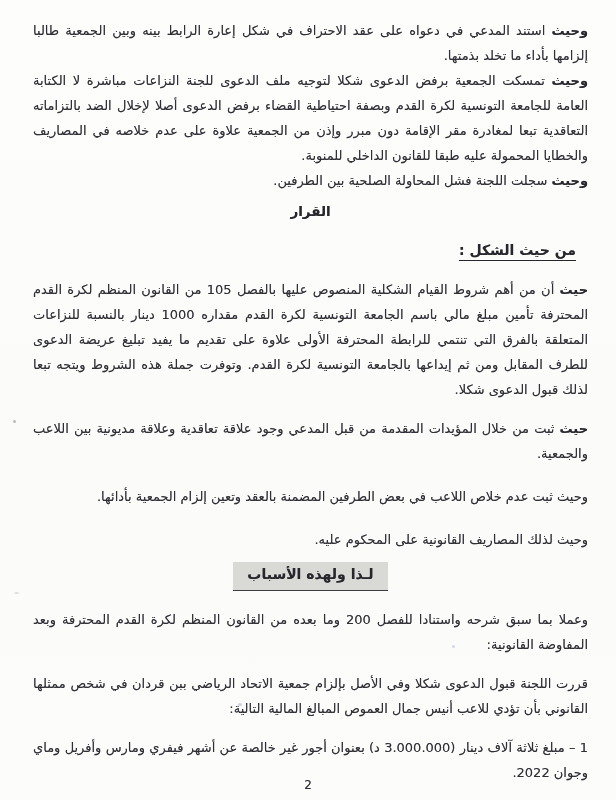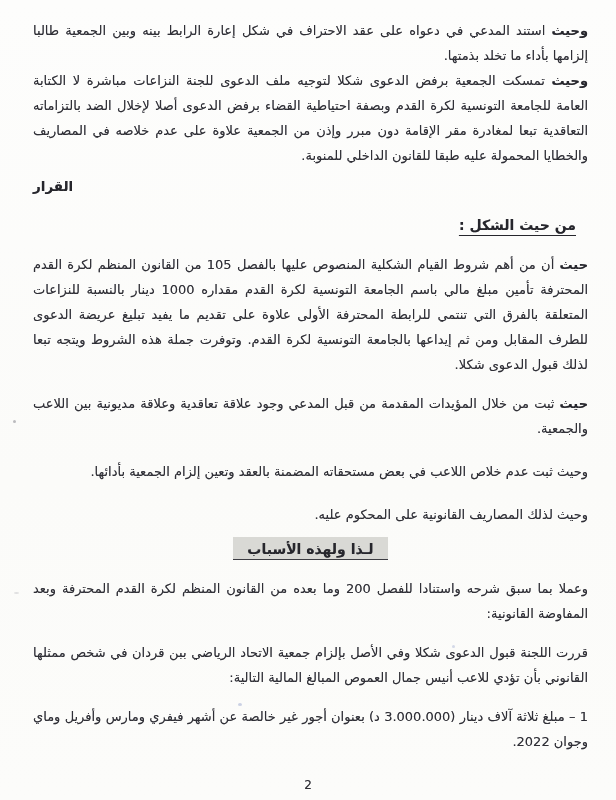--- a/index.html
+++ b/index.html
@@ -26,21 +26,21 @@
     text-align: justify;
   }
   .lead { font-weight: bold; color: #27272d; }
   .gap-sm { margin-bottom: 14px; }
   .gap-md { margin-bottom: 18px; }
   .decision-title {
     margin: 6px 0 14px 0;
     font-size: 13.5px;
     line-height: 25px;
     font-weight: bold;
-    text-align: left;
+    text-align: center;
     color: #26262c;
   }
   .section-heading {
     margin: 0 12px 14px 0;
     font-size: 14px;
     line-height: 25px;
     font-weight: bold;
     color: #26262c;
     text-align: right;
     text-decoration: underline;
@@ -50,21 +50,21 @@
   .reasons-wrap {
     text-align: center;
     margin: 10px 0 16px 0;
   }
   .reasons-heading {
     display: inline-block;
     font-size: 14px;
     font-weight: bold;
     color: #26262c;
     background: #d9d9d5;
-    padding: 4px 14px 2px 14px;
+    padding: 4px 14px 8px 14px;
     border-bottom: 1.5px solid #3c3c42;
     text-align: right;
   }
   .item { margin-bottom: 16px; }
   .page-number {
     position: absolute;
     bottom: 8px; left: 0; right: 0;
     text-align: center;
     font-size: 12px;
     color: #2f2f36;
@@ -81,31 +81,32 @@
 </style>
 </head>
 <body>
 
 <div class="page">
 
   <p><span class="lead">وحيث</span><span> استند المدعي في دعواه على عقد الاحتراف في شكل إعارة الرابط بينه وبين الجمعية طالبا إلزامها بأداء ما تخلد بذمتها.</span></p>
 
   <p><span class="lead">وحيث</span><span> تمسكت الجمعية برفض الدعوى شكلا لتوجيه ملف الدعوى للجنة النزاعات مباشرة لا الكتابة العامة للجامعة التونسية لكرة القدم وبصفة احتياطية القضاء برفض الدعوى أصلا لإخلال الضد بالتزاماته التعاقدية تبعا لمغادرة مقر الإقامة دون مبرر وإذن من الجمعية علاوة على عدم خلاصه في المصاريف والخطايا المحمولة عليه طبقا للقانون الداخلي للمنوبة.</span></p>
 
+  <p><span class="lead">وحيث</span><span> سجلت اللجنة فشل المحاولة الصلحية بين الطرفين.</span></p>
 
   <div class="decision-title">القرار</div>
 
   <div class="section-heading">من حيث الشكل :</div>
 
   <p class="gap-sm"><span class="lead">حيث</span><span> أن من أهم شروط القيام الشكلية المنصوص عليها بالفصل 105 من القانون المنظم لكرة القدم المحترفة تأمين مبلغ مالي باسم الجامعة التونسية لكرة القدم مقداره 1000 دينار بالنسبة للنزاعات المتعلقة بالفرق التي تنتمي للرابطة المحترفة الأولى علاوة على تقديم ما يفيد تبليغ عريضة الدعوى للطرف المقابل ومن ثم إيداعها بالجامعة التونسية لكرة القدم. وتوفرت جملة هذه الشروط ويتجه تبعا لذلك قبول الدعوى شكلا.</span></p>
 
 
   <p class="gap-md"><span class="lead">حيث</span><span> ثبت من خلال المؤيدات المقدمة من قبل المدعي وجود علاقة تعاقدية وعلاقة مديونية بين اللاعب والجمعية.</span></p>
 
-  <p class="gap-md">وحيث ثبت عدم خلاص اللاعب في بعض مستحقاته المضمنة بالعقد وتعين إلزام الجمعية بأدائها.</p>
+  <p class="gap-md">وحيث ثبت عدم خلاص اللاعب في بعض الطرفين المضمنة بالعقد وتعين إلزام الجمعية بأدائها.</p>
 
   <p>وحيث لذلك المصاريف القانونية على المحكوم عليه.</p>
 
   <div class="reasons-wrap">
     <span class="reasons-heading">لـذا ولهذه الأسباب</span>
   </div>
 
   <p class="gap-sm">وعملا بما سبق شرحه واستنادا للفصل 200 وما بعده من القانون المنظم لكرة القدم المحترفة وبعد المفاوضة القانونية:</p>
 
   <p class="gap-sm">قررت اللجنة قبول الدعوى شكلا وفي الأصل بإلزام جمعية الاتحاد الرياضي ببن قردان في شخص ممثلها القانوني بأن تؤدي للاعب أنيس جمال العموص المبالغ المالية التالية:</p>

